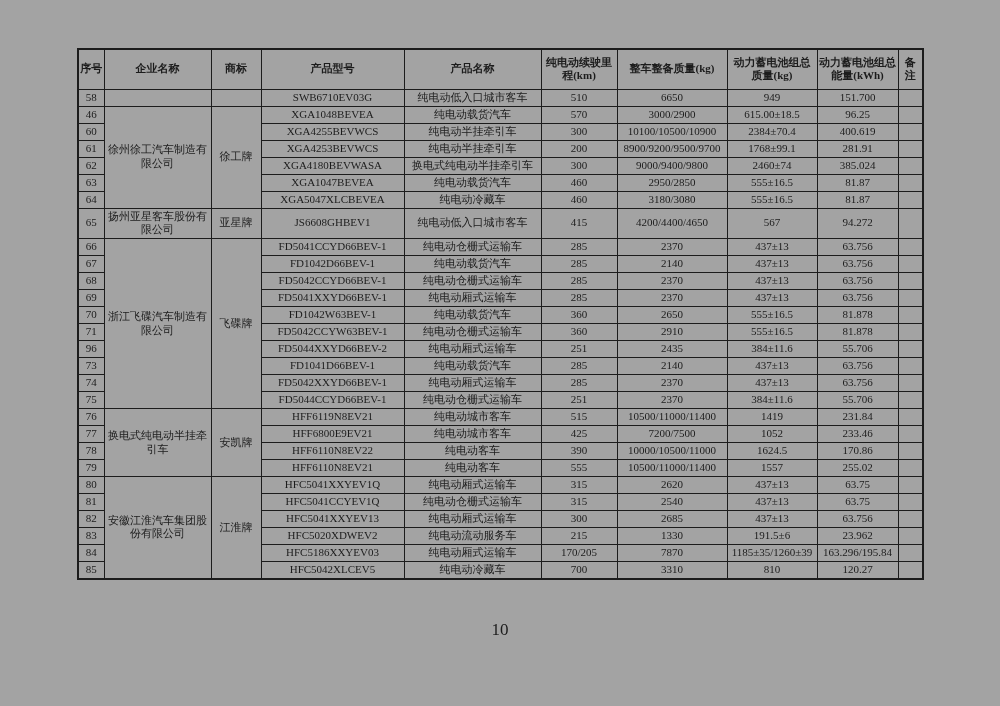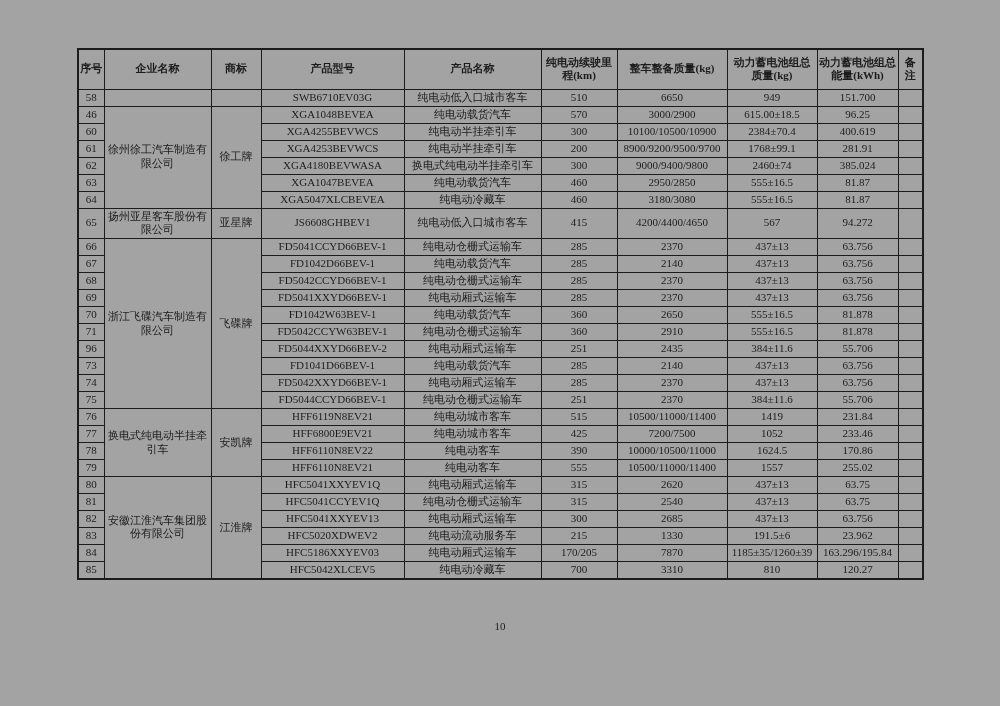--- a/index.html
+++ b/index.html
@@ -46,21 +46,21 @@
   td[data-name="battery-mass-cell"],
   td[data-name="battery-energy-cell"],
   td[data-name="row-number-cell"] {
     font-family: "Liberation Serif", "DejaVu Serif", serif;
   }
   .page-number {
     position: absolute;
     top: 620px; left: 0;
     width: 100%;
     text-align: center;
-    font-size: 11px;
+    font-size: 17px;
   }
 </style>
 </head>
 <body>
 
 <div class="page" data-name="document-page">
   <table class="catalog" data-name="vehicle-catalog-table">
     <colgroup>
       <col style="width:26px">
       <col style="width:107px">

